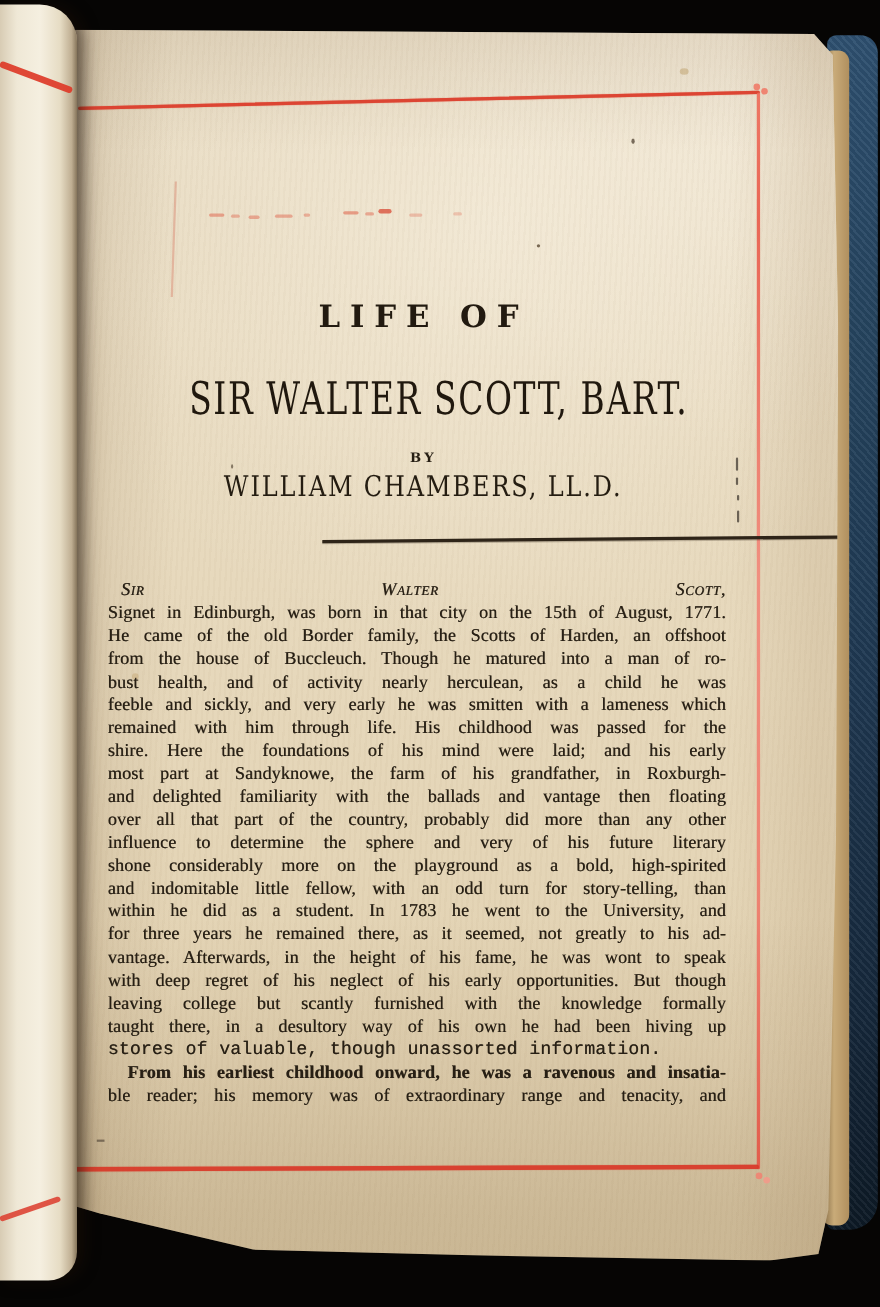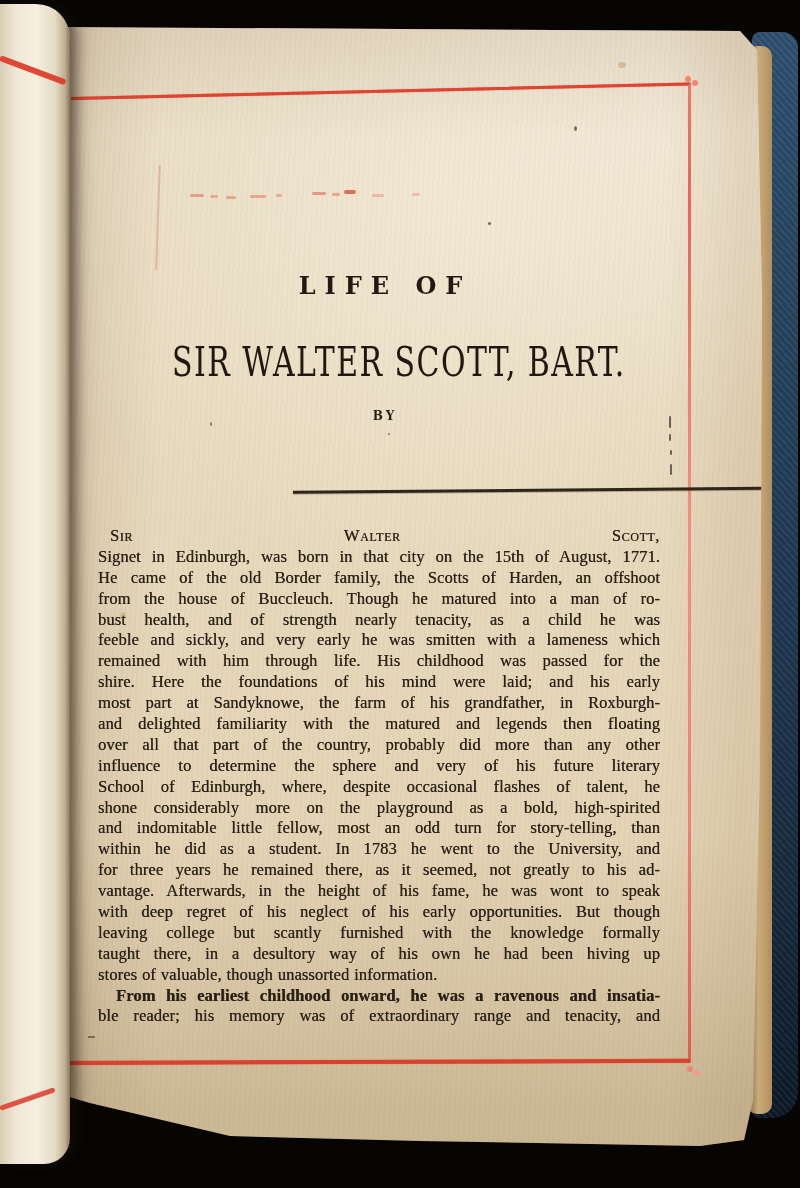--- a/index.html
+++ b/index.html
@@ -55,41 +55,41 @@
         box-shadow:6px 0 14px rgba(25,14,5,0.6);}
   .prev-red-top{left:0;top:51px;width:70px;height:6px;background:#dd3a28;opacity:.92;
         transform:rotate(20.5deg);transform-origin:left center;border-radius:3px;}
   .prev-red-bottom{left:0;top:1102px;width:58px;height:5px;background:#dd4434;opacity:.9;
         transform:rotate(-19deg);transform-origin:left center;border-radius:3px;}
 
   
   .content{left:0;top:0;width:650px;height:100%;color:#261e13;}
   .content>div{width:100%;}
   .overline{top:245px;text-align:center;font-family:"DejaVu Serif",serif;font-weight:bold;
-        font-size:24px;letter-spacing:9px;color:#221a10;}
+        font-size:28px;letter-spacing:9px;color:#221a10;}
   .main-title{top:312px;text-align:right;white-space:nowrap;}
   .main-title .squeeze{position:static;display:inline-block;transform:scaleX(0.73);transform-origin:center;
         font-family:"DejaVu Serif",serif;font-size:41px;letter-spacing:2px;color:#20180e;}
   .byline{top:383px;text-align:center;font-family:"DejaVu Serif",serif;font-weight:bold;
         font-size:12px;letter-spacing:3px;}
   .author{top:402px;text-align:center;white-space:nowrap;}
   .author .squeeze{position:static;display:inline-block;transform:scaleX(0.84);transform-origin:center;
         font-family:"DejaVu Serif",serif;font-size:26px;letter-spacing:2px;color:#241c11;}
   .title-rule{top:462px;left:233px;width:174px;height:2.6px;background:#2e2418;
         transform:rotate(-0.5deg);box-shadow:0 1px 0 rgba(46,36,24,0.25);}
 
   .bodyblock{left:38px;top:500px;width:562px;}
   .bline{position:relative;display:block;width:562px;height:20.9px;line-height:20.9px;
         font-size:16.5px;letter-spacing:0.1px;word-spacing:0.6px;color:#271f14;
         text-align:justify;text-align-last:justify;overflow:hidden;
         text-shadow:0.35px 0 0 rgba(39,31,20,0.75);}
-  .bline.plain{text-align:left;text-align-last:left;}
+  .bline.plain{text-align:left;text-align-last:left;font-family:Liberation Mono, monospace;}
   .indent1{padding-left:12px;}
   .indent2{padding-left:18px;font-weight:bold;}
-  .lead-caps{position:static;font-variant:small-caps;letter-spacing:0.6px;}
+  .lead-caps{position:static;font-variant:small-caps;letter-spacing:0.6px;font-style:italic;}
 
   
   .pencil-dash{height:2.5px;background:#e06a52;border-radius:2px;}
   .crease{left:97px;top:139px;width:1.5px;height:105px;background:rgba(205,85,62,0.3);
         transform:rotate(2deg);}
   .speck{border-radius:50%;}
   .ink-tick{width:2px;background:rgba(40,34,28,0.65);border-radius:1px;}
   .pre-dash{left:28px;top:1010px;width:7px;height:2px;background:rgba(60,50,40,0.55);}
 </style>
 </head>
@@ -139,38 +139,40 @@
     <div class="speck" style="left:558px;top:36px;width:8px;height:6px;background:rgba(190,160,105,0.5);"></div>
     <div class="speck" style="left:60px;top:586px;width:6px;height:6px;background:rgba(195,165,110,0.45);"></div>
     <div class="pre-dash"></div>
 
     <div class="content">
       <div class="overline">LIFE OF</div>
       <div class="main-title">
         <span class="squeeze">SIR WALTER SCOTT, BART.</span>
       </div>
       <div class="byline">BY</div>
+      <div class="author">
+        <span class="squeeze">WILLIAM CHAMBERS, LL.D.</span>
+      </div>
       <div class="title-rule"></div>
 
       <div class="bodyblock">
         <div class="bline indent1"><span class="lead-caps">Sir Walter Scott,</span></div>
         <div class="bline">Signet in Edinburgh, was born in that city on the 15th of August, 1771.</div>
         <div class="bline">He came of the old Border family, the Scotts of Harden, an offshoot</div>
         <div class="bline">from the house of Buccleuch. Though he matured into a man of ro-</div>
-        <div class="bline">bust health, and of strength nearly tenacity, as a child he was</div>
+        <div class="bline">bust health, and of activity nearly herculean, as a child he was</div>
         <div class="bline">feeble and sickly, and very early he was smitten with a lameness which</div>
         <div class="bline">remained with him through life. His childhood was passed for the</div>
         <div class="bline">shire. Here the foundations of his mind were laid; and his early</div>
         <div class="bline">most part at Sandyknowe, the farm of his grandfather, in Roxburgh-</div>
-        <div class="bline">and delighted familiarity with the matured and legends then floating</div>
+        <div class="bline">and delighted familiarity with the ballads and vantage then floating</div>
         <div class="bline">over all that part of the country, probably did more than any other</div>
         <div class="bline">influence to determine the sphere and very of his future literary</div>
-        <div class="bline">School of Edinburgh, where, despite occasional flashes of talent, he</div>
         <div class="bline">shone considerably more on the playground as a bold, high-spirited</div>
-        <div class="bline">and indomitable little fellow, most an odd turn for story-telling, than</div>
+        <div class="bline">and indomitable little fellow, with an odd turn for story-telling, than</div>
         <div class="bline">within he did as a student. In 1783 he went to the University, and</div>
         <div class="bline">for three years he remained there, as it seemed, not greatly to his ad-</div>
         <div class="bline">vantage. Afterwards, in the height of his fame, he was wont to speak</div>
         <div class="bline">with deep regret of his neglect of his early opportunities. But though</div>
         <div class="bline">leaving college but scantly furnished with the knowledge formally</div>
         <div class="bline">taught there, in a desultory way of his own he had been hiving up</div>
         <div class="bline plain">stores of valuable, though unassorted information.</div>
         <div class="bline indent2">From his earliest childhood onward, he was a ravenous and insatia-</div>
         <div class="bline">ble reader; his memory was of extraordinary range and tenacity, and</div>
       </div>

